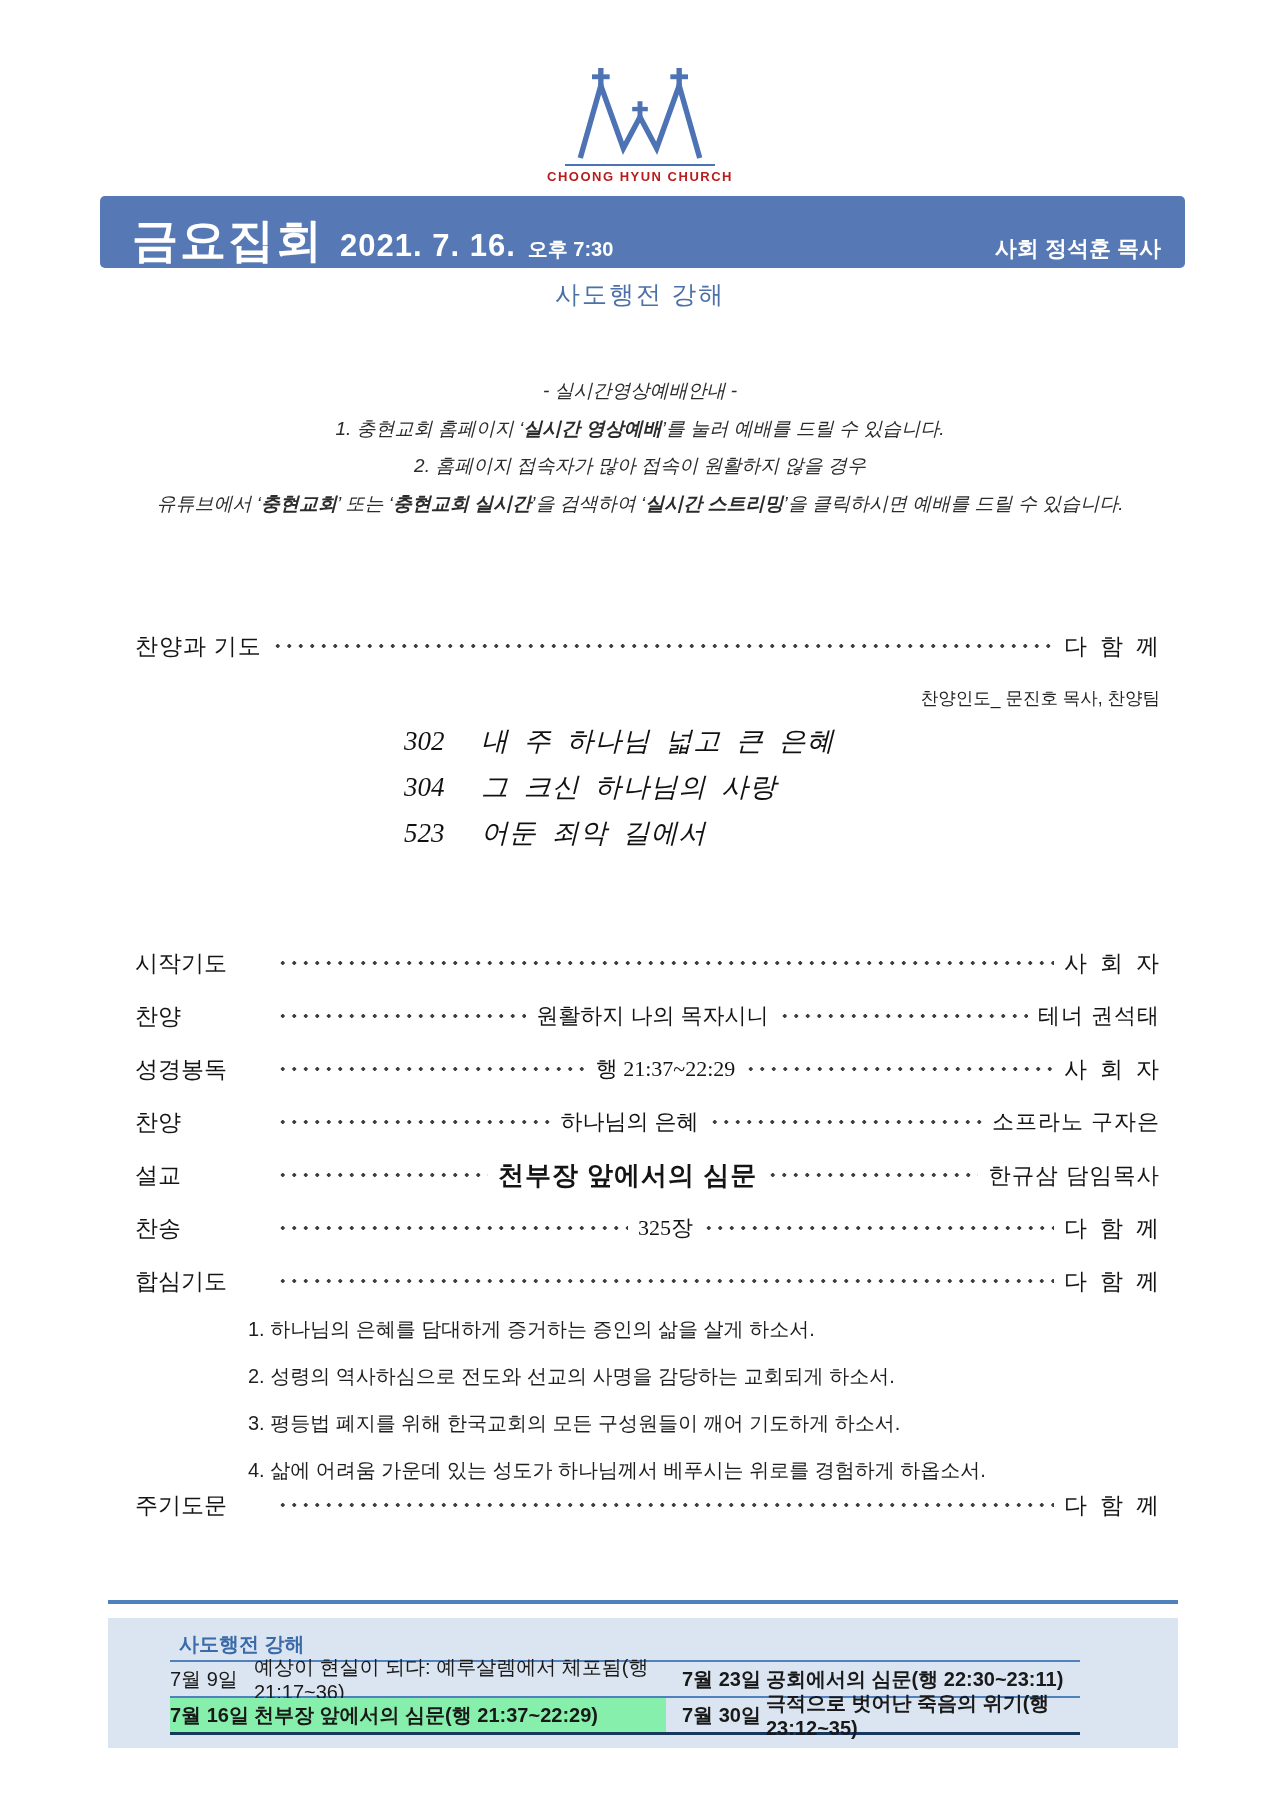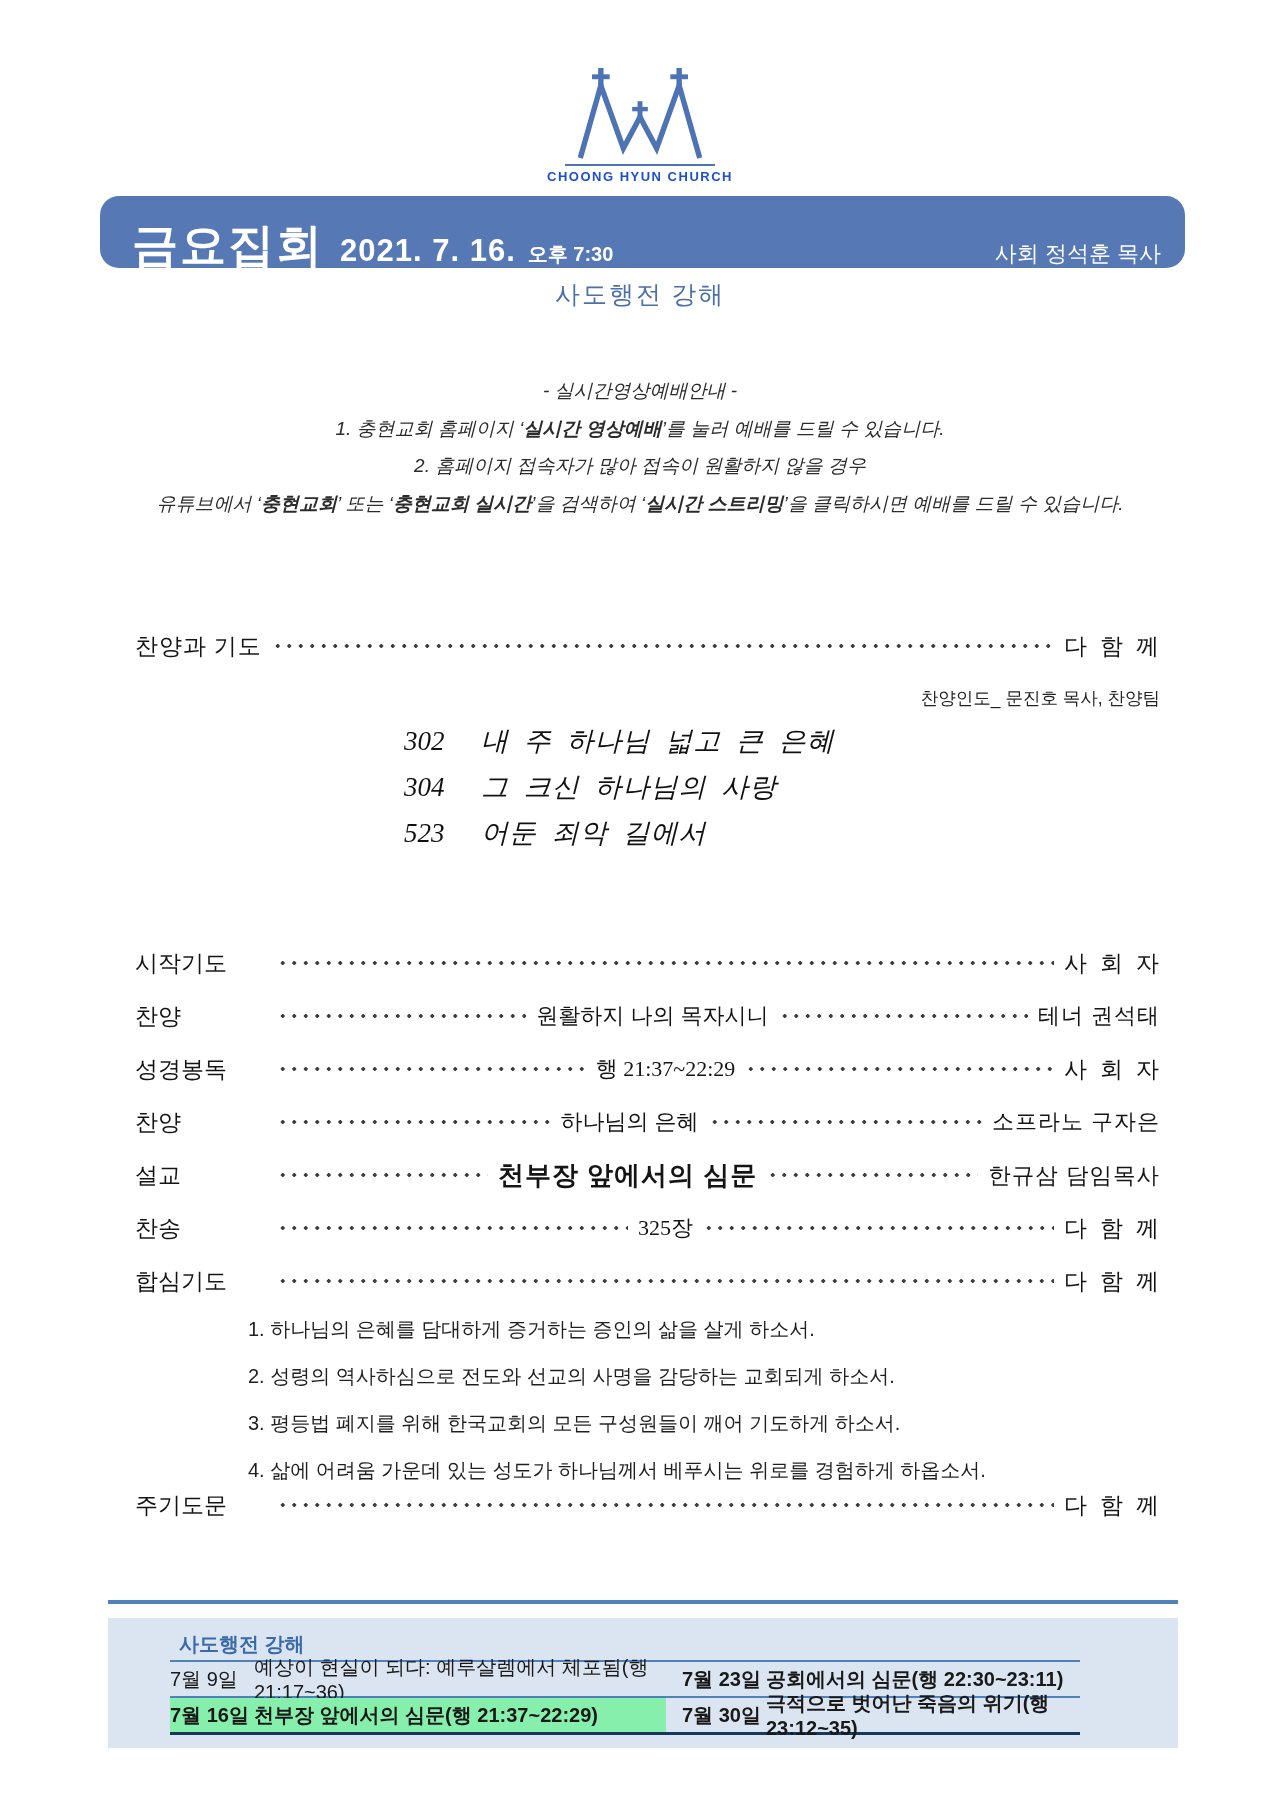--- a/index.html
+++ b/index.html
@@ -5,32 +5,32 @@
   html,body{margin:0;padding:0;}
   body{
     width:1280px;height:1811px;position:relative;background:#ffffff;
     font-family:"Liberation Sans", sans-serif;color:#1a1a1a;overflow:hidden;
   }
   .abs{position:absolute;}
 
   
   .logo-block{top:66px;left:90px;width:1100px;text-align:center;}
   .logo-rule{width:150px;height:2px;background:#4d73b5;margin:4px auto 3px auto;}
-  .logo-text{color:#1d4ed8;font-size:13px;font-weight:bold;letter-spacing:1.5px;}
+  .logo-text{color:#b91c1c;font-size:13px;font-weight:bold;letter-spacing:1.5px;}
 
   
   .banner{
-    top:196px;left:100px;width:1085px;height:72px;background:#5678b4;border-radius:19px;
-    display:flex;align-items:center;box-sizing:border-box;padding:0 24px 0 32px;color:#ffffff;
+    top:196px;left:100px;width:1085px;height:72px;background:#5678b4;border-radius:5px;
+    display:flex;align-items:flex-start;box-sizing:border-box;padding:0 24px 0 32px;color:#ffffff;
   }
   .banner-inner{display:flex;align-items:baseline;flex:1;transform:translateY(14px);}
   .banner-title{font-size:46px;font-weight:800;letter-spacing:2px;}
   .banner-date{font-size:31px;font-weight:bold;margin-left:16px;letter-spacing:1px;}
   .banner-time{font-size:20px;font-weight:bold;margin-left:12px;}
-  .banner-mc{font-size:22px;font-weight:normal;margin-left:auto;}
+  .banner-mc{font-size:22px;font-weight:bold;margin-left:auto;}
 
   
   .subtitle{top:278px;left:90px;width:1100px;text-align:center;
     font-family:"Liberation Serif", serif;font-size:25px;color:#4c70a8;letter-spacing:2px;}
 
   
   .notice{top:372px;left:90px;width:1100px;text-align:center;font-style:italic;
     font-size:19px;color:#2b2b2b;line-height:37.5px;}
   .notice b{font-weight:bold;}
 

